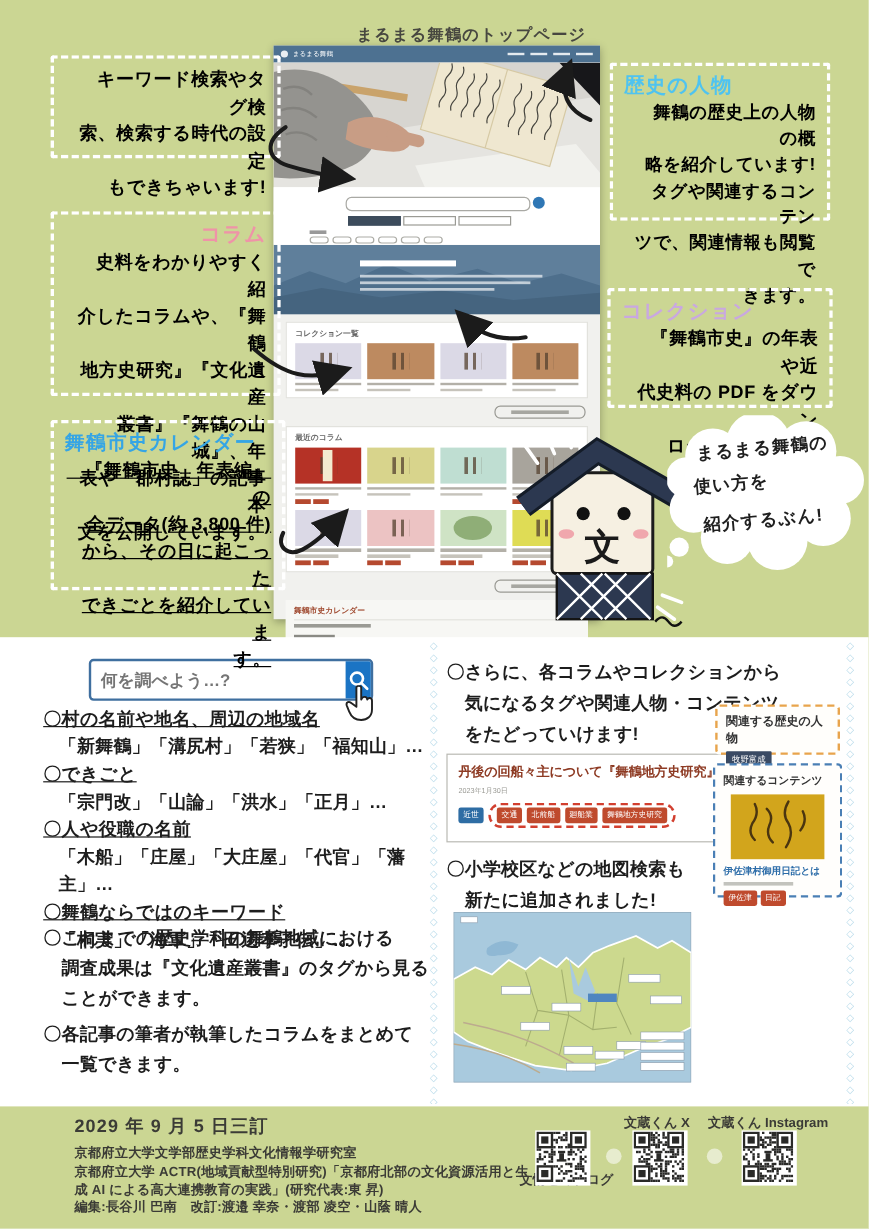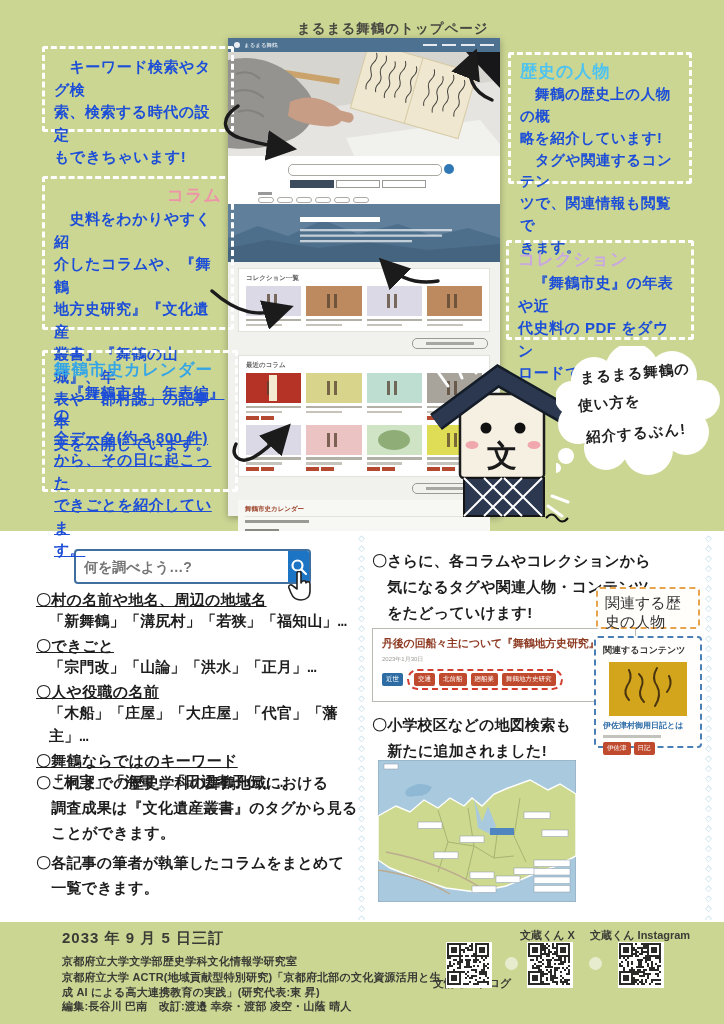--- a/index.html
+++ b/index.html
@@ -1,21 +1,21 @@
 <!DOCTYPE html>
 <html><head>
 <meta charset="utf-8">
 <style>
   html,body{margin:0;padding:0;}
   body{font-family:"Liberation Sans","DejaVu Sans",sans-serif;}
   #canvas{position:relative;width:724px;height:1024px;background:#cbd693;overflow:hidden;}
   
   .note-box{position:absolute;border:3px dashed #fff;border-radius:3px;padding:7px 9px;box-sizing:border-box;z-index:4;}
   .nb-head{font-size:17px;font-weight:800;letter-spacing:1px;line-height:1.2;margin-bottom:2px;}
-  .nb-text{font-size:15px;font-weight:700;color:#1d4ed8;line-height:1.5;white-space:pre-line;letter-spacing:.5px;}
+  .nb-text{font-size:15px;font-weight:700;color:#000000;line-height:1.5;white-space:pre-line;letter-spacing:.5px;text-align:right;}
   .page-title{position:absolute;left:297px;top:20px;font-size:13.5px;font-weight:700;color:#474740;letter-spacing:1px;z-index:3;}
   
   .site{position:absolute;left:228px;top:38px;width:272px;height:478px;background:#f1f1ee;box-shadow:0 2px 7px rgba(0,0,0,.3);z-index:1;}
   .site-header{height:14px;background:#4d7191;display:flex;align-items:center;padding:0 6px;gap:4px;box-sizing:border-box;}
   .logo-dot{width:6px;height:6px;border-radius:50%;background:#e9edf2;}
   .logo-text{color:#fff;font-size:5.5px;white-space:nowrap;}
   .nav-bars{margin-left:auto;display:flex;gap:5px;}
   .nav-bar{width:14px;height:2.5px;background:rgba(255,255,255,.85);}
   .hero{height:104px;position:relative;overflow:hidden;}
   .search-zone{height:48px;background:#fff;position:relative;}
@@ -62,34 +62,34 @@
   .mc-lines{font-size:10.5px;font-weight:700;line-height:1.3;white-space:pre-line;}
   
   .white-band{position:absolute;left:0;top:531px;width:724px;height:391px;background:#fff;z-index:2;}
   .diamond-col{position:absolute;top:533px;height:387px;width:13px;color:#b9dbea;font-size:8.5px;line-height:10px;text-align:center;white-space:pre;overflow:hidden;z-index:3;}
   .search-mock{position:absolute;left:74px;top:549px;width:233px;height:31px;border:2px solid #3f6f9f;border-radius:4px;display:flex;z-index:3;background:#fff;}
   .sm-input{flex:1;border:0;outline:none;font-size:14px;font-weight:700;color:#222;padding:16px 8px;font-family:inherit;background:transparent;}
   .sm-btn{width:38px;background:#1b74c4;border-radius:0 2px 2px 0;display:flex;align-items:center;justify-content:center;}
   .hand-cursor{position:absolute;left:287px;top:571px;z-index:4;}
   .kw-list{position:absolute;left:36px;top:588px;width:322px;z-index:3;color:#1d1d1d;}
   .kw-head{font-size:15px;font-weight:800;line-height:23px;letter-spacing:.3px;text-decoration:underline;}
-  .kw-sub{font-size:15px;font-weight:600;line-height:23px;padding-left:13px;letter-spacing:.2px;font-family:Liberation Mono, monospace;}
+  .kw-sub{font-size:15px;font-weight:600;line-height:23px;padding-left:13px;letter-spacing:.2px;}
   .notes{position:absolute;left:36px;top:770px;width:330px;z-index:3;color:#1d1d1d;}
   .note-item{font-size:15px;font-weight:700;line-height:25px;white-space:pre-line;margin-bottom:5px;letter-spacing:.2px;}
   .r-tip{position:absolute;font-size:15px;font-weight:700;line-height:26px;color:#1d1d1d;white-space:pre-line;z-index:3;letter-spacing:.2px;}
   .article-card{position:absolute;left:372px;top:628px;width:264px;height:74px;background:#fff;border:1px solid #b9b9b3;box-sizing:border-box;padding:7px 9px;z-index:3;}
   .ac-title{font-size:11px;font-weight:800;color:#8e3b24;letter-spacing:-.2px;white-space:nowrap;}
   .ac-date{font-size:6px;color:#9a9a94;margin-top:4px;}
   .ac-tags{display:flex;align-items:center;gap:4px;margin-top:5px;}
   .chip{font-size:6.5px;color:#fff;padding:2px 4px;border-radius:2px;white-space:nowrap;}
   .chip-blue{background:#2e6da4;}
   .chip-red{background:#bf4a2d;}
   .red-group{border:2px dashed #d23f2f;border-radius:11px;padding:2px 5px;display:flex;gap:4px;align-items:center;}
   .person-card{position:absolute;left:596px;top:587px;width:104px;height:42px;border:2px dashed #e8a44c;border-radius:4px;padding:5px 7px;box-sizing:border-box;z-index:3;background:#fffefb;}
-  .pc-label{font-size:15px;font-weight:400;color:#333;}
+  .pc-label{font-size:10px;font-weight:700;color:#333;}
   .pc-tag{display:inline-block;background:#3a4a63;color:#fff;font-size:7px;padding:2px 5px;margin-top:4px;border-radius:1px;}
   .content-card{position:absolute;left:594px;top:636px;width:108px;height:112px;border:2px dashed #4a7fb5;border-radius:4px;padding:6px 7px;box-sizing:border-box;z-index:3;background:#fffefc;}
   .cc-label{font-size:9px;font-weight:800;color:#333;}
   .cc-img{width:78px;height:54px;background:#d2a51c;margin:5px auto 0 auto;position:relative;}
   .cc-link{font-size:8px;font-weight:700;color:#2c6ca8;margin-top:4px;}
   .cc-meta{width:58px;height:3px;background:#c3c3bd;margin-top:4px;}
   .cc-tags{display:flex;gap:3px;margin-top:4px;}
   .map-wrap{position:absolute;left:378px;top:760px;width:198px;height:142px;z-index:3;}
   
   .footer-date{position:absolute;left:62px;top:929px;font-size:15px;font-weight:700;color:#3b3b36;letter-spacing:1px;z-index:3;}
@@ -608,21 +608,21 @@
         <rect x="156" y="100" width="36" height="6.5"></rect>
         <rect x="156" y="108.5" width="36" height="6.5"></rect>
         <rect x="156" y="117" width="36" height="6.5"></rect>
         <rect x="156" y="125.5" width="36" height="6.5"></rect>
       </g>
       <rect x="112" y="68" width="24" height="7" fill="#4f86c0"></rect>
       <rect x="6" y="4" width="14" height="5" fill="#fff" stroke="#8899aa" stroke-width=".5"></rect>
     </svg>
   </div>
 
-  <div class="footer-date">2033 年 9 月 5 日三訂</div>
+  <div class="footer-date">2029 年 9 月 5 日三訂</div>
   <div class="footer-line" style="top:954px;">京都府立大学文学部歴史学科文化情報学研究室</div>
   <div class="footer-line" style="top:970px;width:430px;">京都府立大学 ACTR(地域貢献型特別研究)「京都府北部の文化資源活用と生
 成 AI による高大連携教育の実践」(研究代表:東 昇)</div>
   <div class="footer-line" style="top:999px;">編集:長谷川 巴南　改訂:渡邉 幸奈・渡部 凌空・山蔭 晴人</div>
 
   <div class="qr-label" style="left:433px;top:976px;">文情ゼミブログ</div>
   <div class="qr-label" style="left:520px;top:928px;">文蔵くん X</div>
   <div class="qr-label" style="left:590px;top:928px;">文蔵くん Instagram</div>
   <div class="qr-box" style="left:446px;top:942px;"><svg class="qr" width="42" height="42">
         <rect x="14" y="0" width="2" height="2" fill="#2a2a28"></rect>

